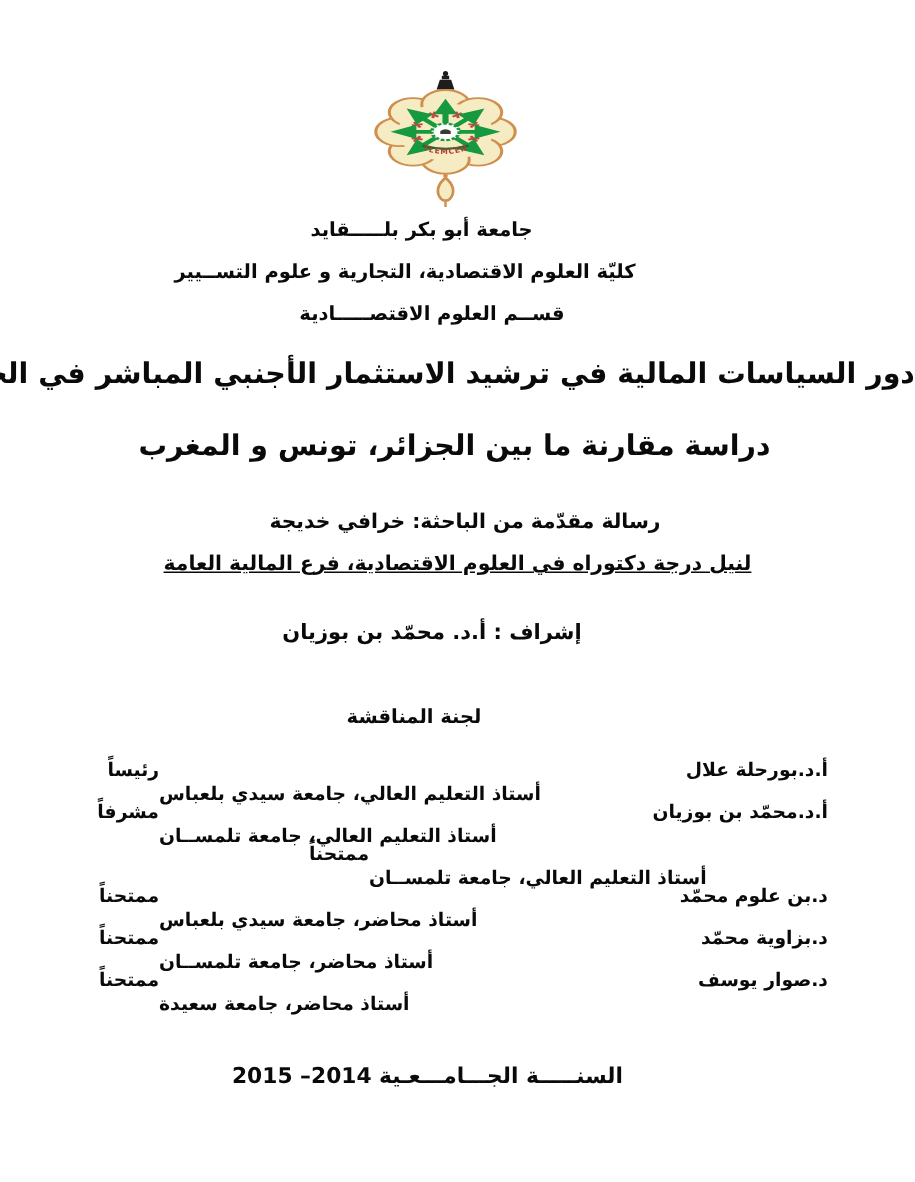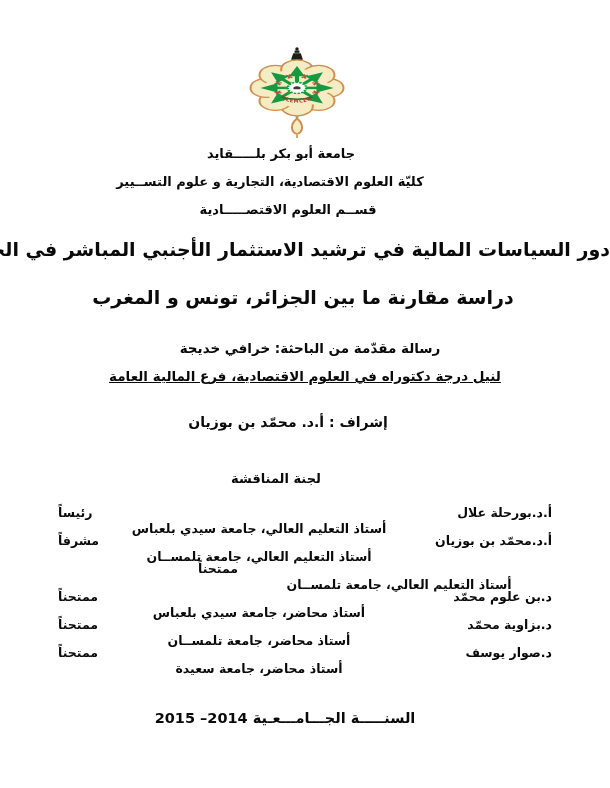--- a/index.html
+++ b/index.html
@@ -22,22 +22,22 @@
   .pres   {top:340px;left:5px;font-size:13.5px;}
   .degree {top:368px;left:0;font-size:13.5px;text-decoration:underline;}
   .superv {top:414px;left:-17px;font-size:14px;}
   .chead  {top:471px;left:-29px;font-size:13px;}
   .ctable{
     position:absolute;left:58px;top:498px;width:494px;
     direction:rtl;font-size:12.5px;
   }
   .crow{display:flex;align-items:center;height:28px;}
   .c-name {width:140px;text-align:right;white-space:nowrap;}
-  .c-title{width:306px;text-align:center;white-space:nowrap;margin-top:33px;}
-  .c-role {width:48px; text-align:left;white-space:nowrap;}
+  .c-title{width:306px;text-align:left;white-space:nowrap;margin-top:33px;}
+  .c-role {width:48px; text-align:right;white-space:nowrap;}
   .year   {top:710px;left:-20px;font-size:14.5px;}
 </style>
 </head>
 <body>
 
 <div class="page">
 
   <div class="logo-wrap">
     <svg viewBox="0 0 100 92" width="104" height="94">
 

